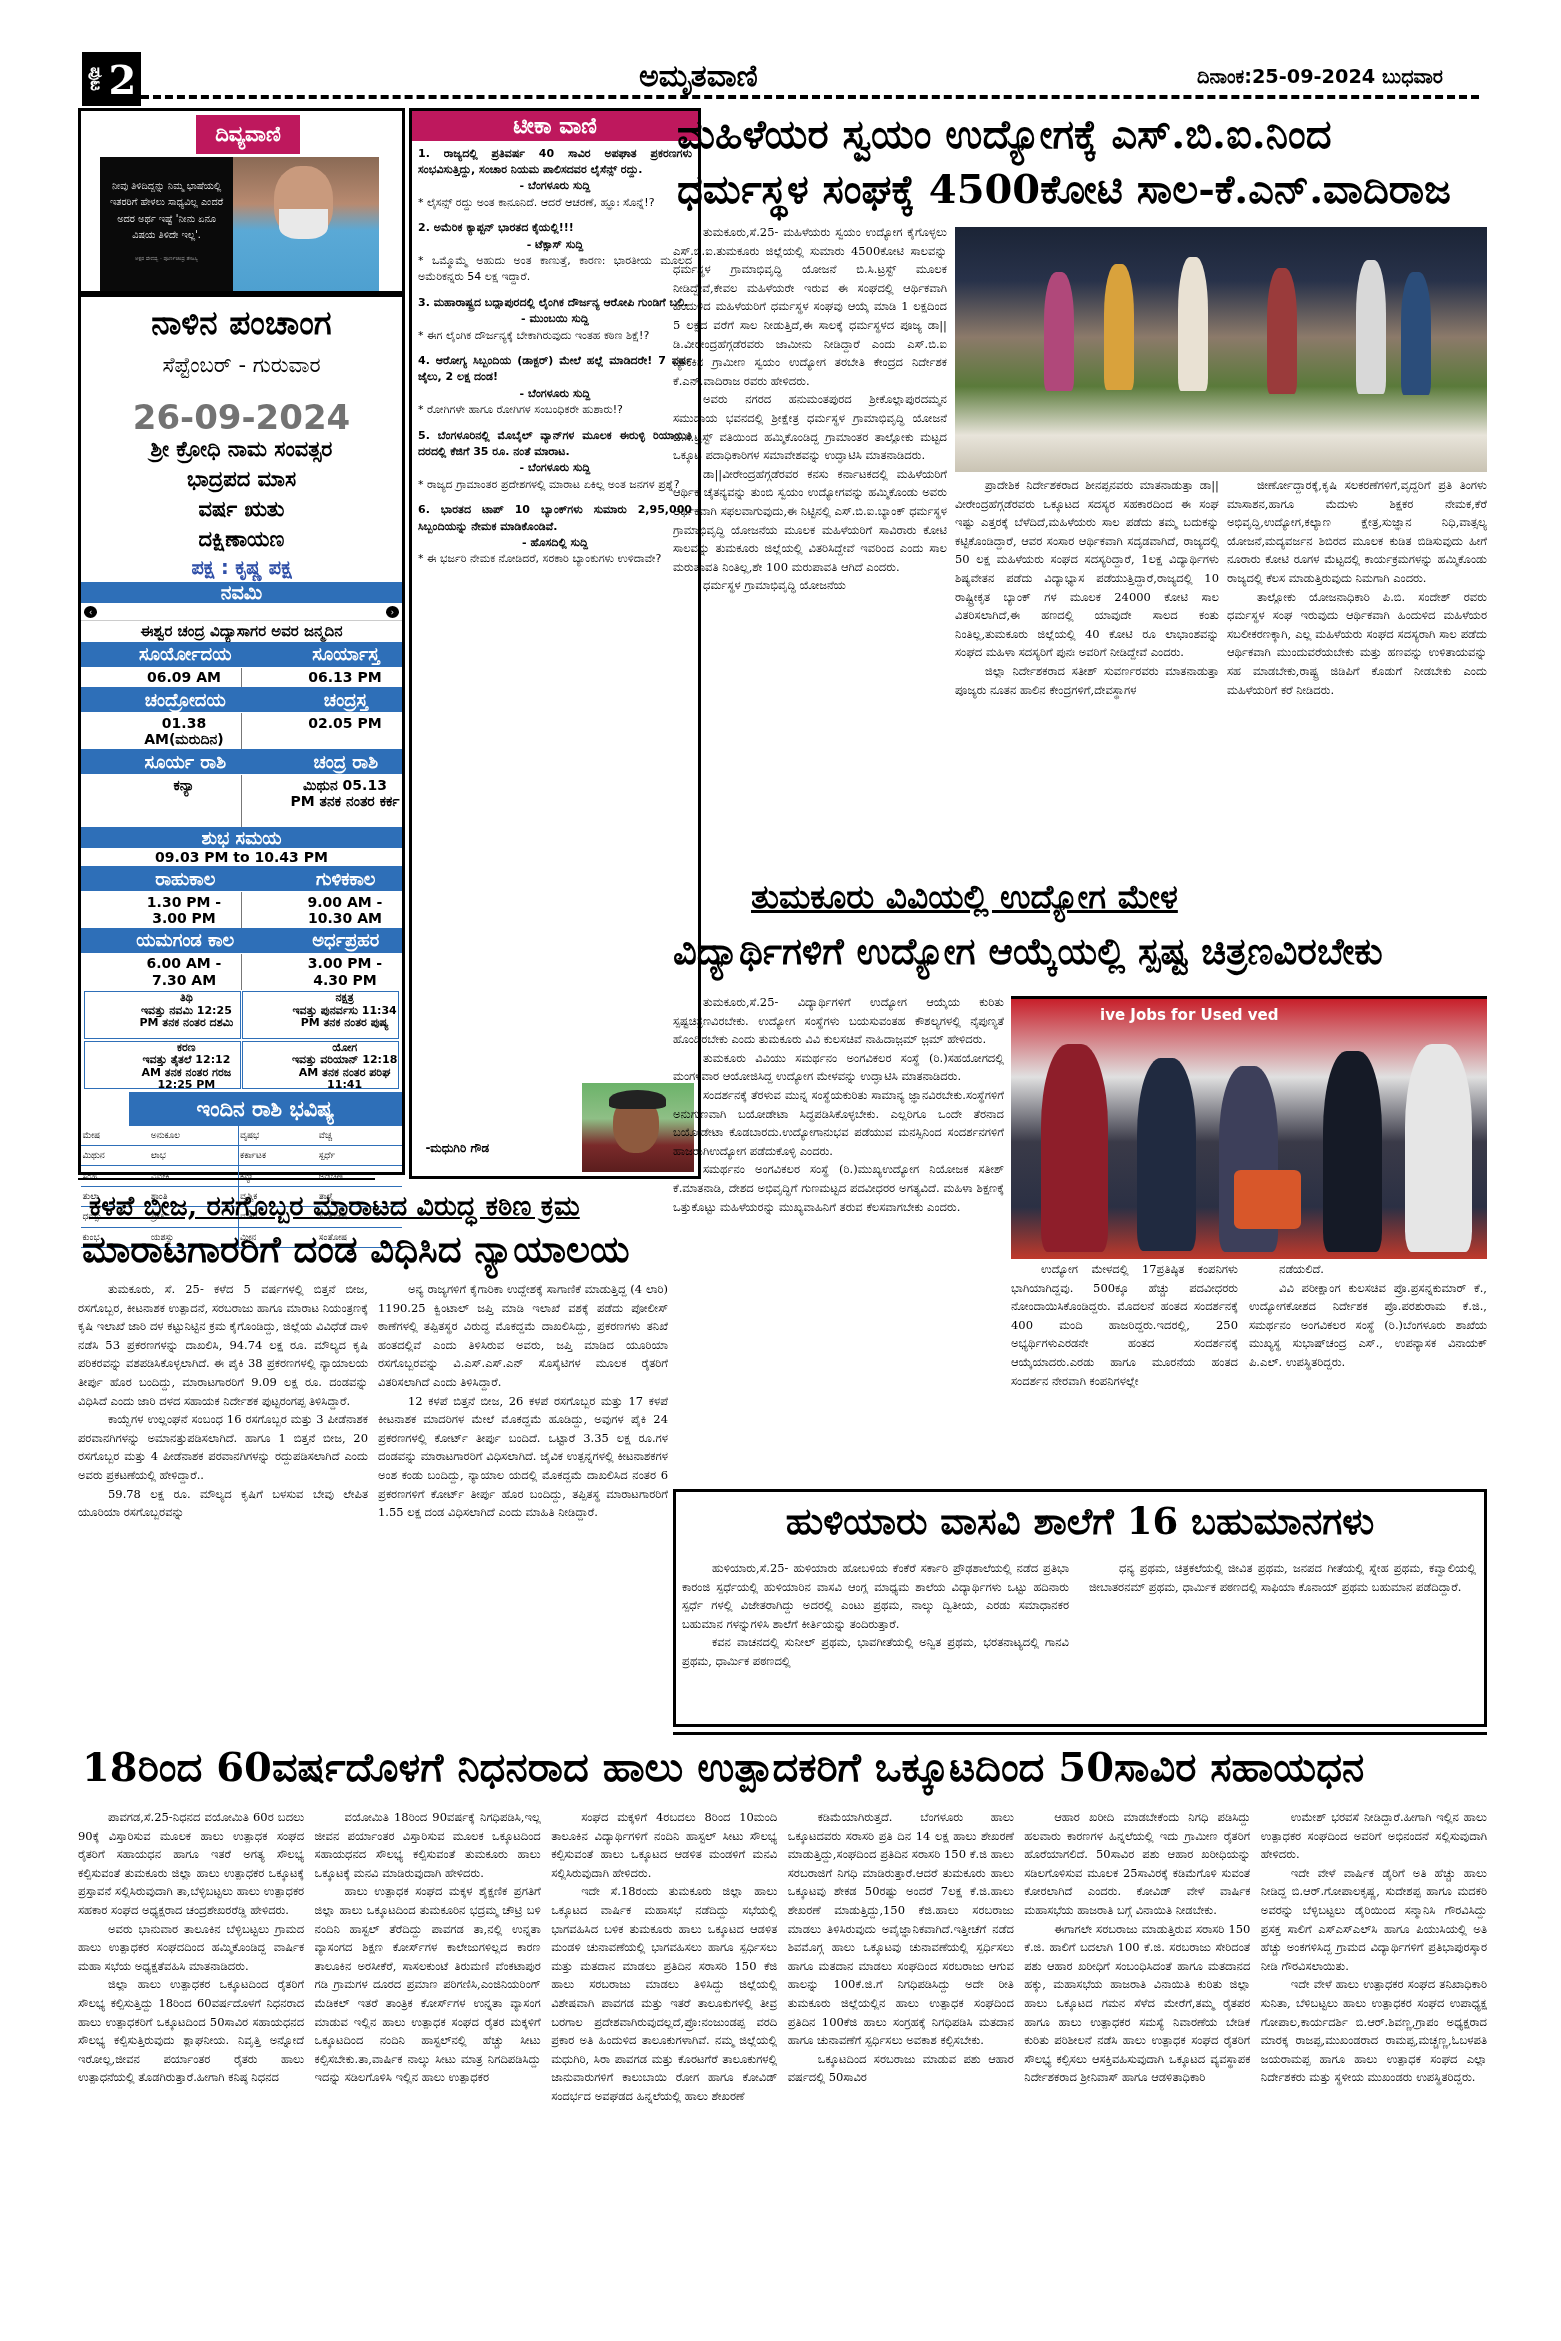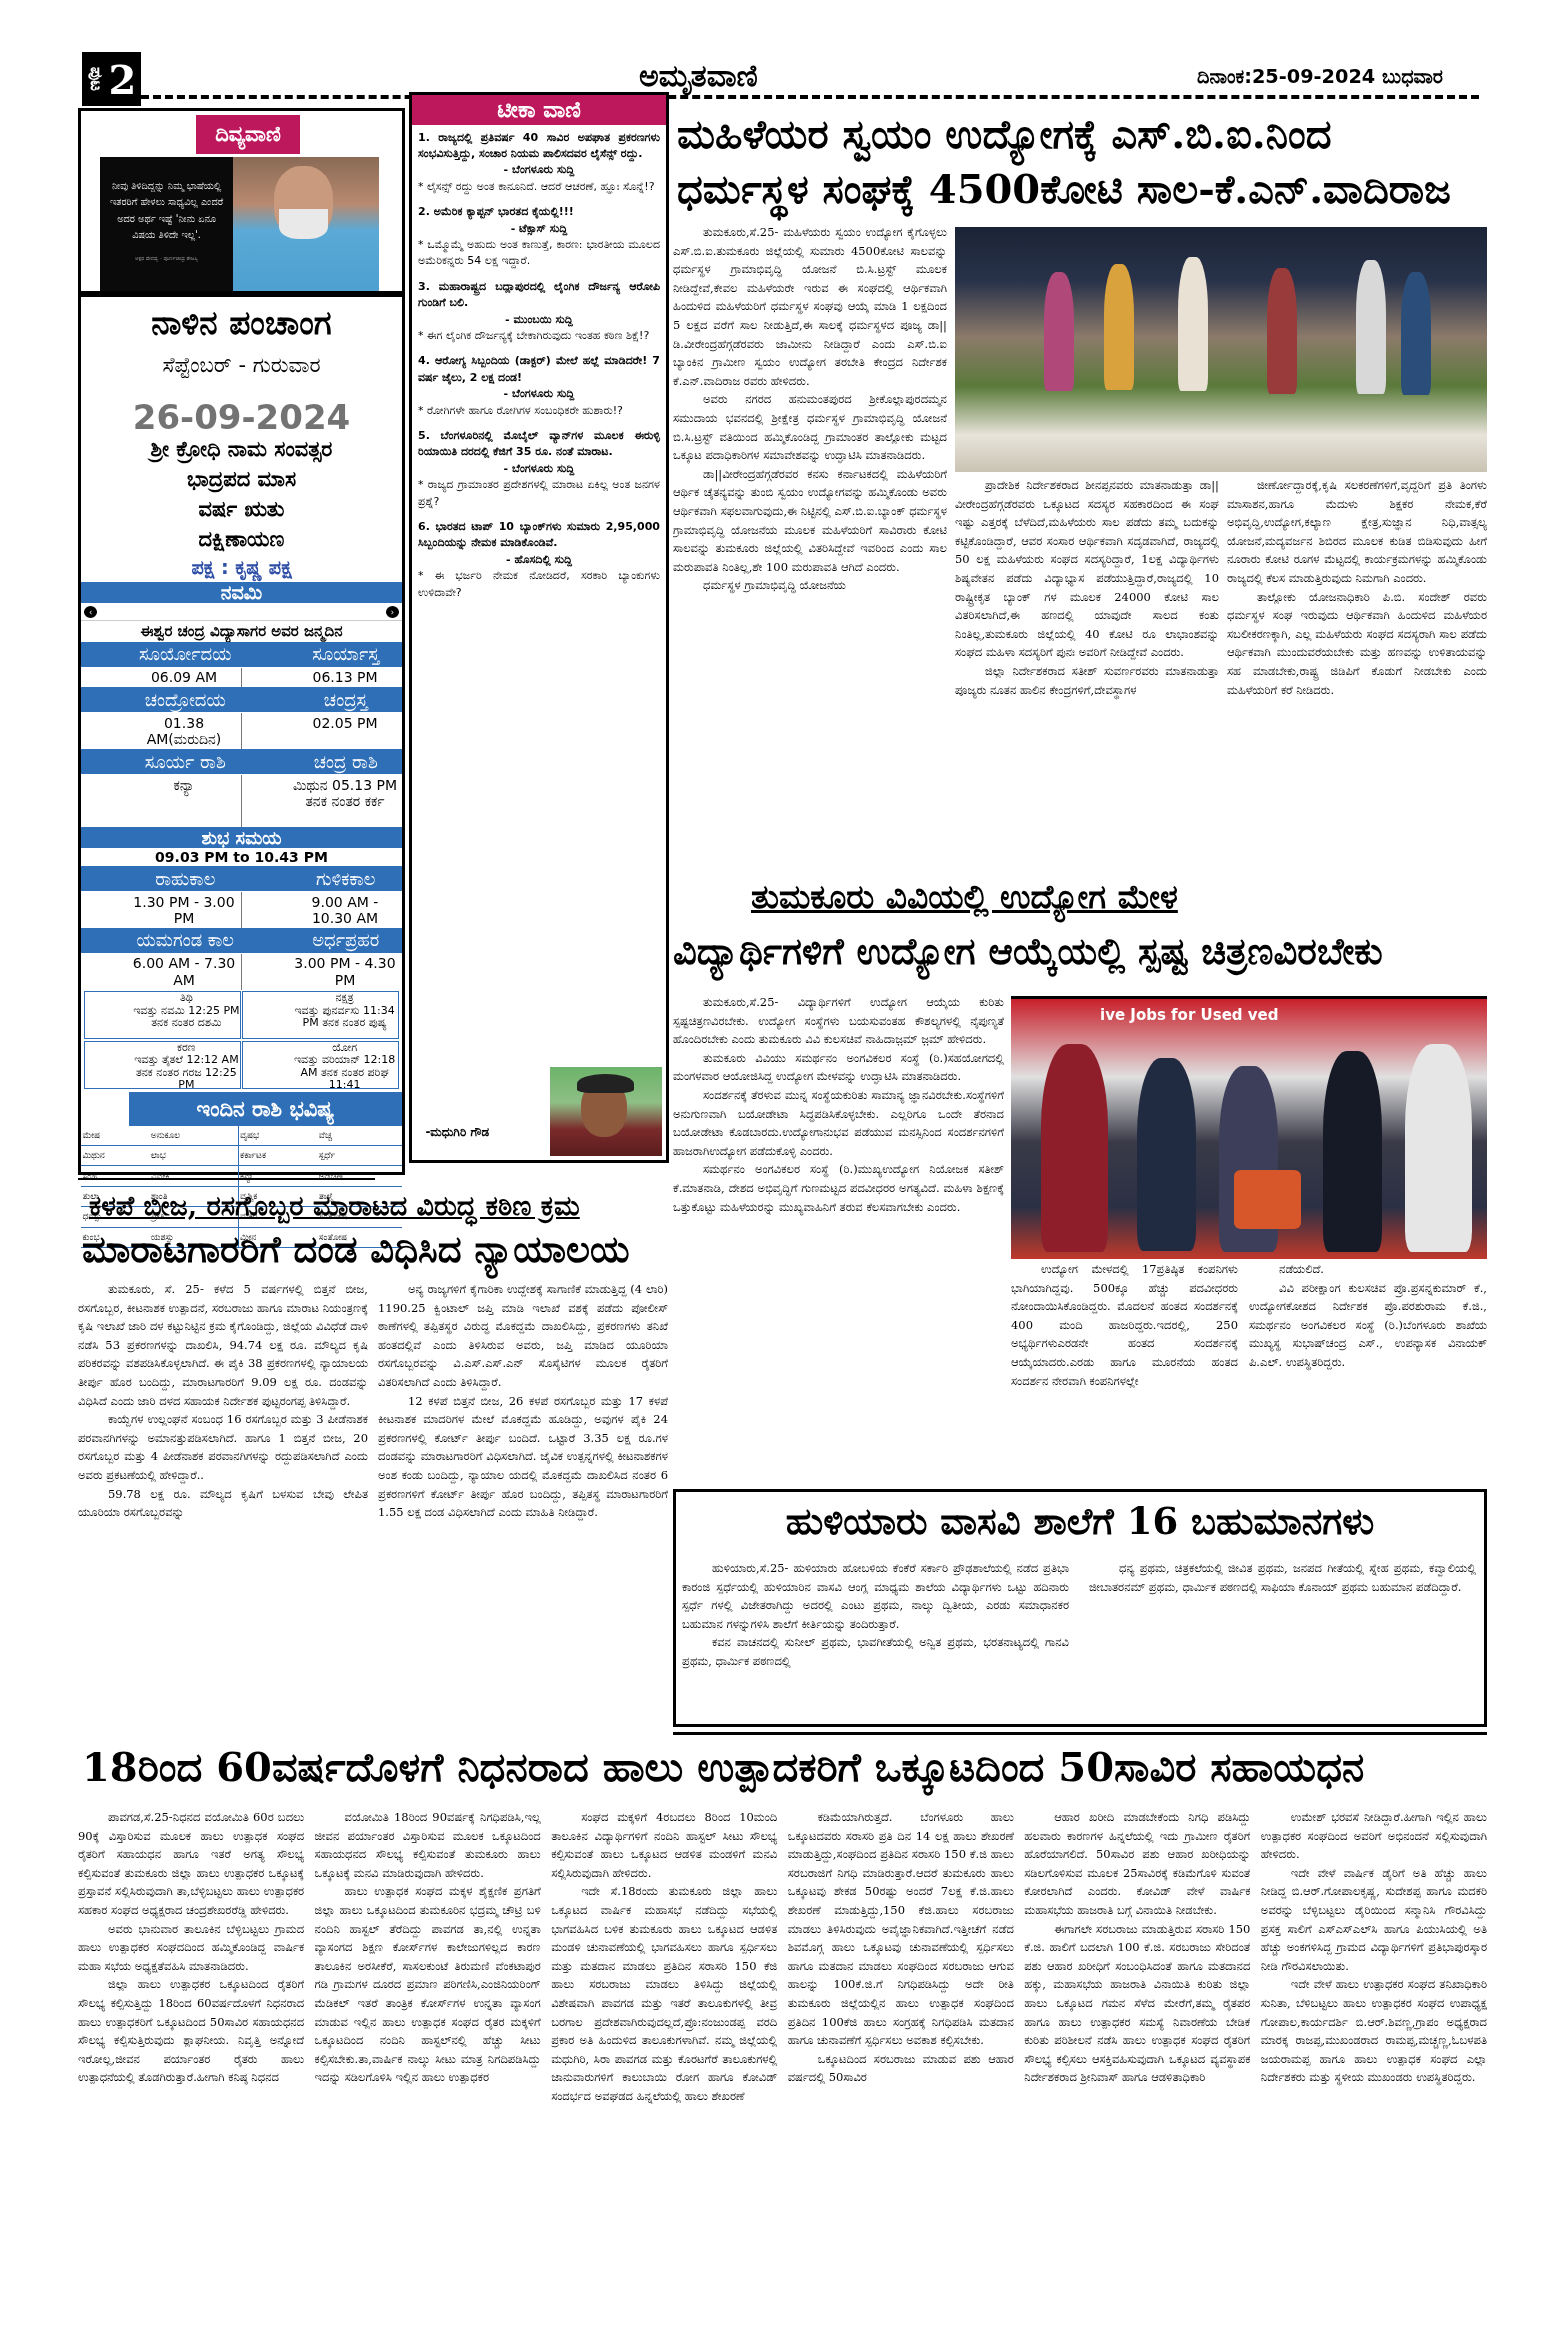--- a/index.html
+++ b/index.html
@@ -25,30 +25,30 @@
   .panch{left:78px;top:294px;width:327px;height:881px;}
   .panch .title{text-align:center;font-size:33px;font-weight:bold;margin-top:6px;}
   .panch .l1{text-align:center;font-size:21px;font-weight:normal;margin-top:10.4px;}
   .panch .date{text-align:center;font-size:34px;font-weight:bold;color:#737373;line-height:33px;margin-top:24px;}
   .panch .l2{text-align:center;font-size:21px;font-weight:bold;line-height:30px;}
   .panch .paksha{text-align:center;font-size:19.3px;font-weight:bold;color:#3050a8;line-height:28px;}
   .bluebar{background:#2e6fb8;color:#fff;font-weight:bold;text-align:center;font-size:19.3px;}
   .navrow{height:16.4px;display:flex;justify-content:space-between;align-items:center;padding:0 3px;border-bottom:0.7px solid #ccc;}
   .navbtn{width:13.4px;height:12px;border-radius:50%;background:#000;color:#fff;font-size:8.2px;line-height:12px;text-align:center;}
   .g2{display:grid;grid-template-columns:1fr 1fr;}
-  .g2>div{text-align:center;font-weight:normal;padding-left:48px;}
+  .g2>div{text-align:center;font-weight:bold;padding-left:48px;}
   .hdrcell{background:#2e6fb8;color:#fff;font-size:18px;padding:1.5px 0;border-bottom:1.5px solid #fff;}
   .valcell{font-size:14px;line-height:16.4px;padding:1.5px 1.5px;border-right:0.7px solid #777;}
   .valcell:nth-child(2n){border-right:none;}
   .tcell{border:1.5px solid #2e6fb8;font-size:11px;line-height:12.6px;height:46px;overflow:hidden;font-weight:bold;text-align:center;}
   .rashi{width:100%;border-collapse:collapse;font-size:9px;}
   .rashi td{border-bottom:0.7px solid #2e6fb8;padding:3.7px 1.5px;height:12px;}
   .rashi td:nth-child(2){border-right:0.7px solid #2e6fb8;}
   
-  .teeka{left:409px;top:92px;width:260px;height:1071px;}
+  .teeka{left:409px;top:108px;width:292px;height:1071px;}
   .teeka .hdr{height:30px;font-size:22px;line-height:30px;}
   .teeka .body{padding:4.5px 6px;font-size:11px;line-height:16.4px;}
   .teeka .item{margin-bottom:9px;}
   .teeka .q{font-weight:bold;text-align:justify;}
   .teeka .src{text-align:center;font-weight:bold;}
   .teeka .c{text-align:justify;}
   .teeka .author{position:absolute;left:13.4px;bottom:21px;font-size:12px;font-weight:bold;}
   .teeka .aphoto{position:absolute;right:4.5px;bottom:4.5px;width:112px;height:89px;background:linear-gradient(180deg,#6cb36a 0%,#8fbf86 40%,#7a2a2a 70%,#5a1d1d 100%);}
   .teeka .aphoto .face{position:absolute;left:31px;top:13.4px;width:46px;height:57px;border-radius:45%;background:#8e5a3e;}
   .teeka .aphoto .cap{position:absolute;left:27px;top:7.4px;width:57px;height:19.3px;border-radius:50% 50% 20% 20%;background:#222;}

